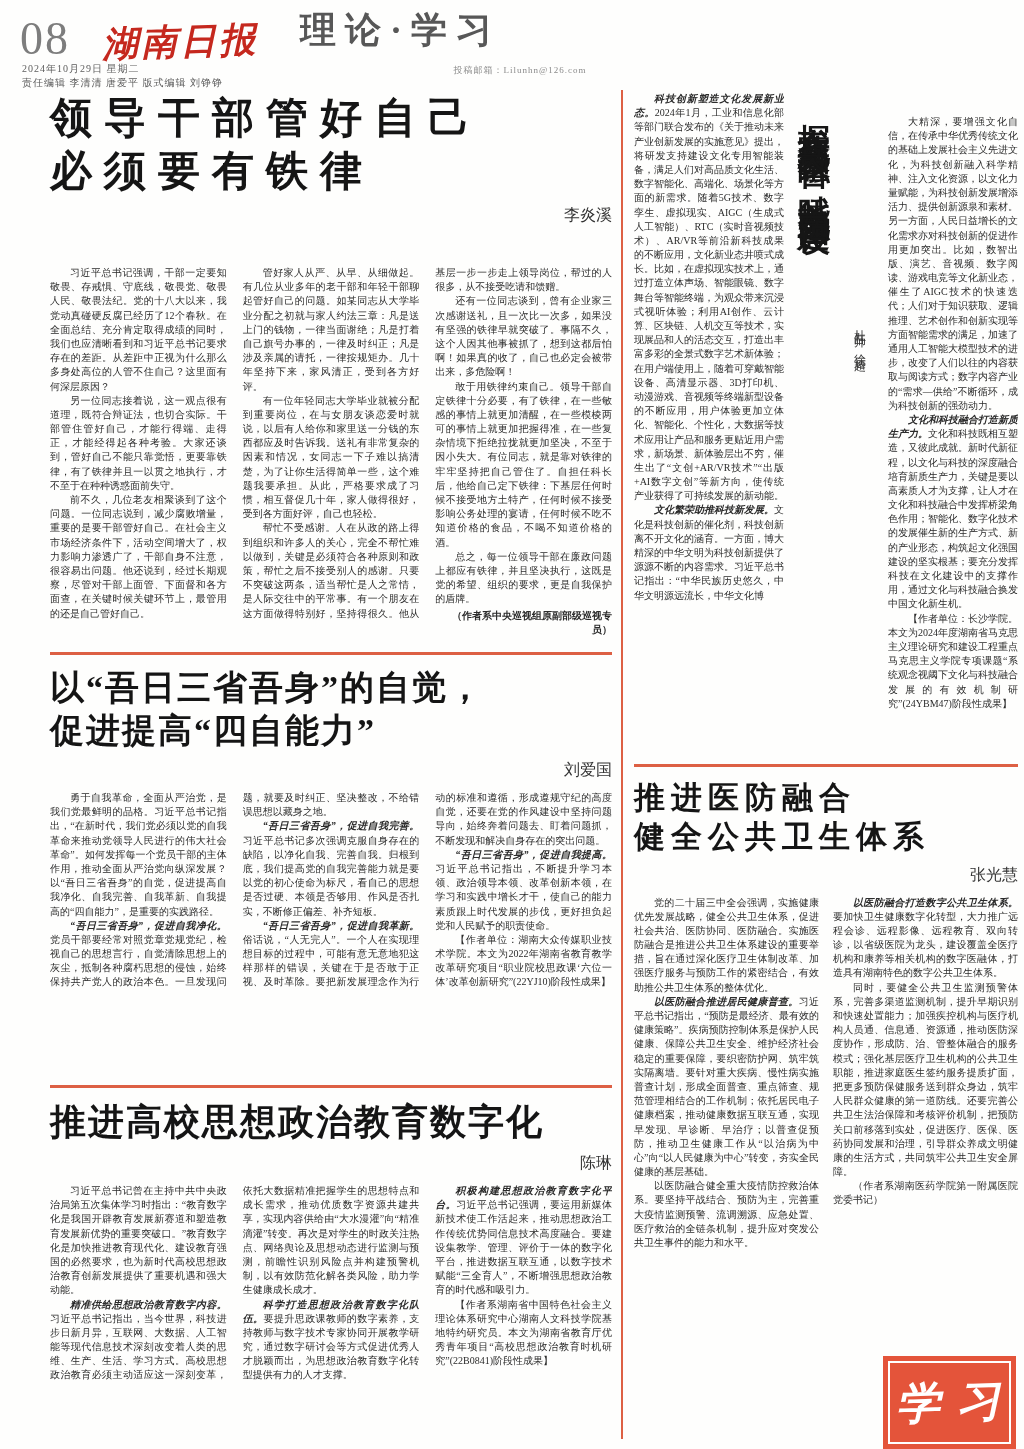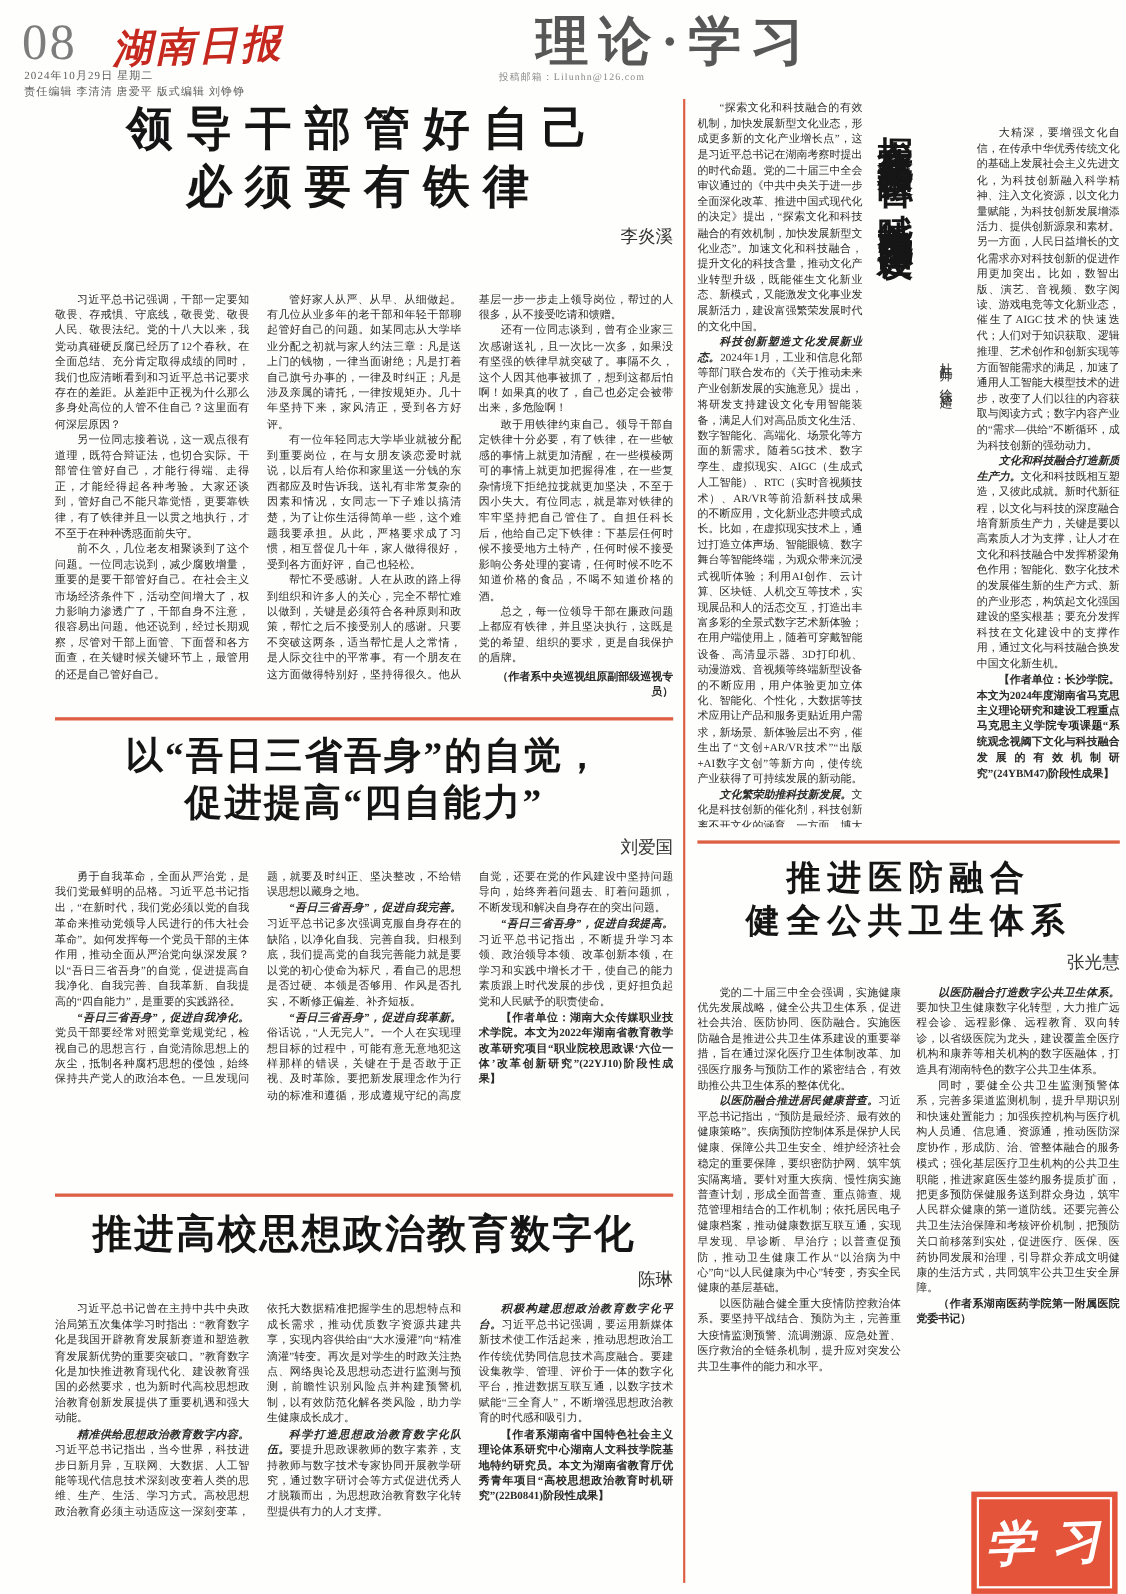--- a/index.html
+++ b/index.html
@@ -7,35 +7,35 @@
   body {
     width:1024px; height:1449px; position:relative; overflow:hidden;
     background:#fefefd; color:#262626;
     font-family:"Liberation Serif","DejaVu Serif",serif;
   }
   
   .pagenum { position:absolute; left:20px; top:12px; font-size:46px; color:#7d7d7d; letter-spacing:2px;text-align:right; }
   .masthead { position:absolute; left:102px; top:18px; font-size:36px; color:#c5281e; font-weight:bold; font-style:italic; letter-spacing:3px; transform:rotate(-2deg); }
   .dateline { position:absolute; left:22px; top:62px; font-size:10px; color:#5d5d5d; letter-spacing:1px; }
   .editors  { position:absolute; left:22px; top:76px; font-size:10px; color:#5d5d5d; letter-spacing:1px; }
-  .section-title { position:absolute; left:300px; width:440px; top:6px; text-align:right; font-size:48px; font-weight:bold; color:#575757; letter-spacing:9px; }
+  .section-title { position:absolute; left:300px; width:440px; top:6px; text-align:left; font-size:36px; font-weight:bold; color:#575757; letter-spacing:9px; }
   .email { position:absolute; left:300px; width:440px; top:64px; text-align:center; font-size:9px; color:#8a8a8a; letter-spacing:1px; }
   
   .vdiv { position:absolute; left:621px; top:90px; bottom:10px; width:2px; background:#dd6044; }
   .left-sec  { position:absolute; left:50px; top:92px; width:562px; }
   .right-sec { position:absolute; left:634px; top:92px; width:384px; }
   .rule { height:3px; background:#dd6044; margin:12px 0 12px; }
   
-  .h-title { text-align:center; font-weight:bold; color:#151515; line-height:1.25; }
+  .h-title { font-weight:bold; color:#151515; line-height:1.25; }
   .byline { text-align:right; font-size:16px; color:#333; margin:8px 0 10px;font-family:Liberation Mono, monospace; }
   .body-cols { text-align:justify; font-size:10px; line-height:1.42; color:#2b2b2b; overflow:hidden; }
   .body-cols p { margin:0; text-indent:2em; }
   .lead { font-weight:bold; font-style:italic; }
   .endnote { font-weight:bold; text-indent:0 !important; text-align:right; margin-top:2px !important; }
-  .endnote-block { font-weight:bold; text-indent:2em !important; text-align:justify; }
+  .endnote-block { font-weight:normal; text-indent:2em !important; text-align:justify; }
   
   .a1-title { font-size:42px; letter-spacing:12px; }
   .a1-body { column-count:3; column-gap:16px; height:374px;margin-top:40px; }
   
   .a2-title { font-size:34px; letter-spacing:2px; }
   .a2-body { column-count:3; column-gap:16px; height:282px; }
   
   .a3-title { font-size:36px; letter-spacing:2px; }
   .a3-body { column-count:3; column-gap:16px; height:258px; }
   
@@ -123,21 +123,20 @@
         <p><span class="lead">积极构建思想政治教育数字化平台。</span><span>习近平总书记强调，要运用新媒体新技术使工作活起来，推动思想政治工作传统优势同信息技术高度融合。要建设集教学、管理、评价于一体的数字化平台，推进数据互联互通，以数字技术赋能“三全育人”，不断增强思想政治教育的时代感和吸引力。</span></p>
         <p class="endnote-block">【作者系湖南省中国特色社会主义理论体系研究中心湖南人文科技学院基地特约研究员。本文为湖南省教育厅优秀青年项目“高校思想政治教育时机研究”(22B0841)阶段性成果】</p>
       </div>
     </div>
   </div>
 
   <div class="right-sec">
 
     <div class="r1">
       <div class="r1-colL body-cols">
-        <p><span class="lead"></span><span>“探索文化和科技融合的有效机制，加快发展新型文化业态，形成更多新的文化产业增长点”，这是习近平总书记在湖南考察时提出的时代命题。党的二十届三中全会审议通过的《中共中央关于进一步全面深化改革、推进中国式现代化的决定》提出，“探索文化和科技融合的有效机制，加快发展新型文化业态”。加速文化和科技融合，提升文化的科技含量，推动文化产业转型升级，既能催生文化新业态、新模式，又能激发文化事业发展新活力，建设富强繁荣发展时代的文化中国。</span></p>
         <p><span class="lead">科技创新塑造文化发展新业态。</span><span>2024年1月，工业和信息化部等部门联合发布的《关于推动未来产业创新发展的实施意见》提出，将研发支持建设文化专用智能装备，满足人们对高品质文化生活、数字智能化、高端化、场景化等方面的新需求。随着5G技术、数字孪生、虚拟现实、AIGC（生成式人工智能）、RTC（实时音视频技术）、AR/VR等前沿新科技成果的不断应用，文化新业态井喷式成长。比如，在虚拟现实技术上，通过打造立体声场、智能眼镜、数字舞台等智能终端，为观众带来沉浸式视听体验；利用AI创作、云计算、区块链、人机交互等技术，实现展品和人的活态交互，打造出丰富多彩的全景式数字艺术新体验；在用户端使用上，随着可穿戴智能设备、高清显示器、3D打印机、动漫游戏、音视频等终端新型设备的不断应用，用户体验更加立体化、智能化、个性化，大数据等技术应用让产品和服务更贴近用户需求，新场景、新体验层出不穷，催生出了“文创+AR/VR技术”“出版+AI数字文创”等新方向，使传统产业获得了可持续发展的新动能。</span></p>
         <p><span class="lead">文化繁荣助推科技新发展。</span><span>文化是科技创新的催化剂，科技创新离不开文化的涵育。一方面，博大精深的中华文明为科技创新提供了源源不断的内容需求。习近平总书记指出：“中华民族历史悠久，中华文明源远流长，中华文化博</span></p>
       </div>
       <div class="r1-mid">
         <div class="vtitle">探索文化与科技融合　赋能文化强国建设</div>
         <div class="vauthor">杜占帅　徐远超</div>
       </div>
       <div class="r1-colR body-cols">
         <p><span class="lead"></span><span>大精深，要增强文化自信，在传承中华优秀传统文化的基础上发展社会主义先进文化，为科技创新融入科学精神、注入文化资源，以文化力量赋能，为科技创新发展增添活力、提供创新源泉和素材。另一方面，人民日益增长的文化需求亦对科技创新的促进作用更加突出。比如，数智出版、演艺、音视频、数字阅读、游戏电竞等文化新业态，催生了AIGC技术的快速迭代；人们对于知识获取、逻辑推理、艺术创作和创新实现等方面智能需求的满足，加速了通用人工智能大模型技术的进步，改变了人们以往的内容获取与阅读方式；数字内容产业的“需求—供给”不断循环，成为科技创新的强劲动力。</span></p>
         <p><span class="lead">文化和科技融合打造新质生产力。</span><span>文化和科技既相互塑造，又彼此成就。新时代新征程，以文化与科技的深度融合培育新质生产力，关键是要以高素质人才为支撑，让人才在文化和科技融合中发挥桥梁角色作用；智能化、数字化技术的发展催生新的生产方式、新的产业形态，构筑起文化强国建设的坚实根基；要充分发挥科技在文化建设中的支撑作用，通过文化与科技融合换发中国文化新生机。</span></p>

